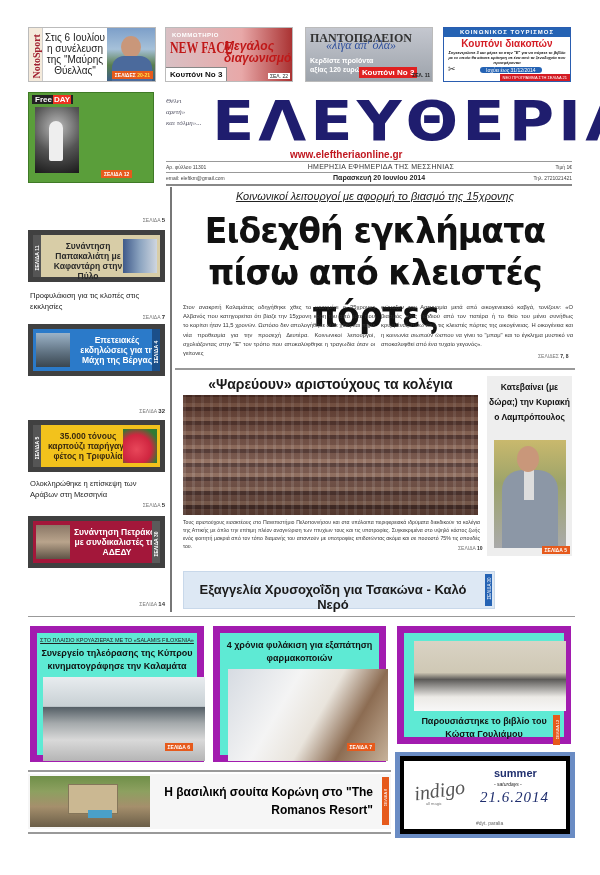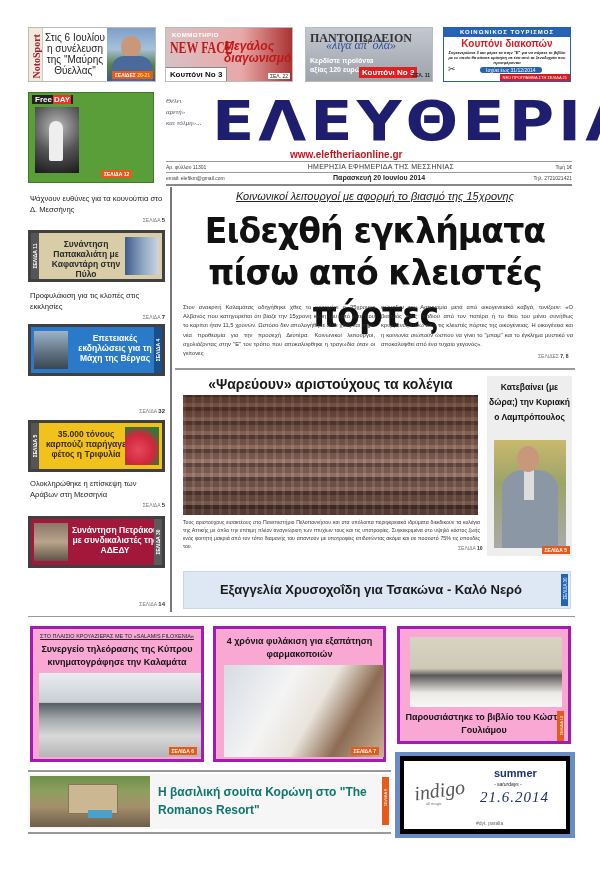--- a/index.html
+++ b/index.html
@@ -53,21 +53,21 @@
   .url { position: absolute; left: 290px; top: 149px; font-size: 10px; font-weight: bold; color: #c01820; }
   .rule { position: absolute; left: 166px; width: 406px; height: 1px; background: #999; }
   .infoline { position: absolute; left: 166px; width: 406px; font-size: 5px; color: #444; display: flex; justify-content: space-between; align-items: center; }
   .infoline .mid { font-size: 7px; letter-spacing: 0.3px; color: #333; }
   .infoline .midb { font-size: 7px; font-weight: bold; color: #222; }
 
   
   .lc-item { position: absolute; left: 30px; width: 135px; font-size: 7.6px; line-height: 11px; color: #222; }
   .lc-page { position: absolute; right: 0; font-size: 5px; color: #777; }
   .lc-page b { color: #333; font-size: 6px; }
-  .lc-box { position: absolute; left: 28px; width: 137px; height: 52px; border: 3px solid #404040; }
+  .lc-box { position: absolute; left: 28px; width: 137px; height: 52px; border: 5px solid #404040; }
   .lc-box .vtag { position: absolute; top: 0; bottom: 0; width: 8px; }
   .lc-box .vtag span { position: absolute; left: -14px; top: 20px; transform: rotate(-90deg); font-size: 5px; font-weight: bold; color: #fff; width: 36px; text-align: center; }
   .lc-box .txt { position: absolute; top: 6px; text-align: center; font-size: 8.5px; line-height: 10px; font-weight: bold; }
   .lc-box .img { position: absolute; top: 4px; bottom: 4px; width: 34px; }
   .vdiv { position: absolute; left: 170px; top: 187px; width: 2px; height: 425px; background: #777; }
 
   
   .kicker { position: absolute; left: 175px; top: 190px; width: 400px; text-align: center; font-size: 11px; font-style: italic; color: #222; text-decoration: underline; }
   .headline-main { position: absolute; left: 175px; top: 210px; width: 400px; text-align: center; font-family: "DejaVu Sans", sans-serif; font-weight: bold; font-size: 36px; line-height: 42px; letter-spacing: -1px; color: #111; transform: scaleX(0.92); }
   .body-text { position: absolute; top: 303px; width: 192px; font-size: 5.8px; line-height: 9.2px; color: #333; text-align: justify; }
@@ -84,37 +84,37 @@
   .caption { position: absolute; left: 183px; top: 518px; width: 297px; font-size: 5.2px; line-height: 8px; color: #333; text-align: justify; }
 
   .side-story { position: absolute; left: 487px; top: 376px; width: 85px; height: 180px; background: #eeeeee; }
   .side-story .t { position: absolute; top: 4px; left: 0; right: 0; text-align: center; font-size: 8.5px; font-weight: bold; line-height: 15px; color: #111; }
   .side-story .img { position: absolute; left: 7px; top: 64px; width: 72px; height: 108px; background: linear-gradient(180deg, #c9b96d 0%, #9ca36a 40%, #aaa 100%); }
   .side-story .img .head { position: absolute; left: 23px; top: 6px; width: 22px; height: 26px; border-radius: 50%; background: #c9977a; }
   .side-story .img .suit { position: absolute; left: 8px; top: 30px; width: 56px; height: 78px; border-radius: 20px 20px 0 0; background: #8c97a6; }
   .side-story .img .shirt { position: absolute; left: 30px; top: 30px; width: 10px; height: 30px; background: #ddd; }
   .side-story .tag { right: 2px; bottom: 2px; }
 
-  .banner { position: absolute; left: 183px; top: 571px; width: 388px; height: 38px; background: #dde8f4; border: 1px solid #c8d8ea; }
+  .banner { position: absolute; left: 183px; top: 571px; width: 312px; height: 38px; background: #dde8f4; border: 1px solid #c8d8ea; }
   .banner .t { position: absolute; left: 0; right: 12px; top: 10px; text-align: center; font-size: 13px; font-weight: bold; color: #1a1a1a; }
   .banner .vtag { position: absolute; right: 2px; top: 2px; bottom: 2px; width: 7px; background: #2563b4; }
   .banner .vtag span { position: absolute; left: -13px; top: 12px; transform: rotate(-90deg); font-size: 4.5px; color: #fff; width: 34px; text-align: center; }
 
   
-  .card { position: absolute; top: 626px; height: 136px; border: 3px solid #a21caf; background: #f9a8d4; }
+  .card { position: absolute; top: 626px; height: 136px; border: 7px solid #a21caf; background: #5eead4; }
   .card .kick { position: absolute; left: 0; right: 0; top: 4px; text-align: center; font-size: 5.5px; text-decoration: underline; color: #222; }
   .card .t { position: absolute; left: 2px; right: 2px; text-align: center; font-size: 9px; font-weight: bold; line-height: 13px; color: #111; }
   .card .img { position: absolute; }
   .card .tag { bottom: 4px; right: 4px; }
 
   .romanos { position: absolute; left: 28px; top: 774px; width: 363px; height: 55px; background: #f6f6f6; }
   .romanos .img { position: absolute; left: 2px; top: 2px; width: 120px; height: 51px; background: linear-gradient(180deg, #6f8f48 0%, #8da060 30%, #a58f6c 60%, #6b5e48 100%); }
   .romanos .img .house { position: absolute; left: 38px; top: 8px; width: 50px; height: 30px; background: #cbb892; border: 1px solid #85765a; }
   .romanos .img .pool { position: absolute; left: 58px; top: 34px; width: 24px; height: 8px; background: #4aa0c8; }
-  .romanos .t { position: absolute; left: 130px; top: 9px; width: 215px; text-align: left; font-size: 12px; font-weight: bold; line-height: 18px; color: #0f766e; }
+  .romanos .t { position: absolute; left: 130px; top: 9px; width: 215px; text-align: right; font-size: 12px; font-weight: bold; line-height: 18px; color: #000000; }
   .romanos .vtag { position: absolute; right: 2px; top: 3px; height: 48px; width: 7px; background: #e65a1c; }
   .romanos .vtag span { position: absolute; left: -12px; top: 18px; transform: rotate(-90deg); font-size: 4px; color: #fff; width: 30px; text-align: center; }
 
   .indigo { position: absolute; left: 395px; top: 752px; width: 180px; height: 86px; background: #6a8cc4; padding: 4px; }
   .indigo .inner { position: absolute; left: 5px; top: 4px; right: 5px; bottom: 4px; background: #000; }
   .indigo .card2 { position: absolute; left: 9px; top: 9px; right: 9px; bottom: 9px; background: #fff; }
   .indigo .logo { position: absolute; left: 10px; top: 18px; font-family: "Liberation Serif", serif; font-style: italic; font-size: 20px; color: #555; transform: rotate(-8deg); }
   .indigo .sub { position: absolute; left: 22px; top: 40px; font-size: 4px; color: #777; }
   .indigo .summer { position: absolute; left: 90px; top: 6px; font-size: 11px; font-weight: bold; color: #1f2e6e; }
   .indigo .sats { position: absolute; left: 90px; top: 20px; font-size: 5px; font-style: italic; color: #222; }
@@ -184,21 +184,20 @@
 </div>
 <div class="rule" style="top:172px;"></div>
 <div class="infoline" style="top:174px;">
   <span>email: eleftkm@gmail.com</span>
   <span class="midb">Παρασκευή 20 Ιουνίου 2014</span>
   <span>Τηλ. 2721021421</span>
 </div>
 <div class="rule" style="top:184px;height:2px;background:#888;"></div>
 
 <div class="lc-item" style="top:193px;height:32px;">
-  <div>Ψάχνουν ευθύνες για τα κουνούπια στο Δ. Μεσσήνης</div>
   <div class="lc-page" style="top:22px;"><span>ΣΕΛΙΔΑ</span> <b>5</b></div>
 </div>
 <div class="lc-box" style="top:230px;background:#d8cda7;">
   <div class="vtag" style="left:0;background:#555;">
       <span>ΣΕΛΙΔΑ 11</span>
     </div>
   <div class="txt" style="left:10px;width:90px;color:#2a2a2a;">Συνάντηση Παπακαλιάτη με Καφαντάρη στην Πύλο</div>
   <div class="img" style="right:3px;background:linear-gradient(90deg,#3f5a8a 0%,#8ca4c0 50%,#cfd6e0 100%);"></div>
 </div>
 <div class="lc-item" style="top:290px;height:32px;">

